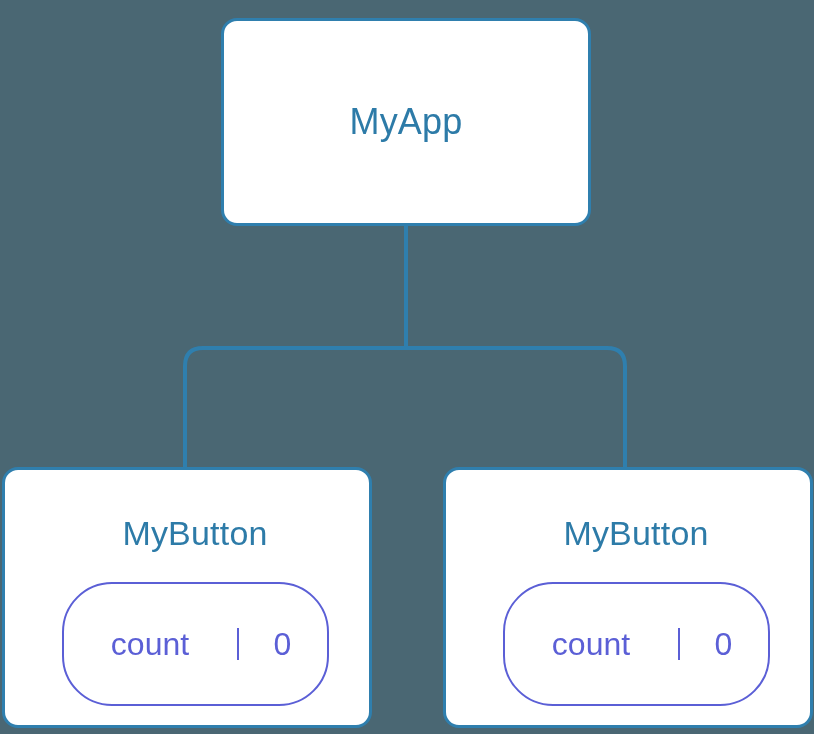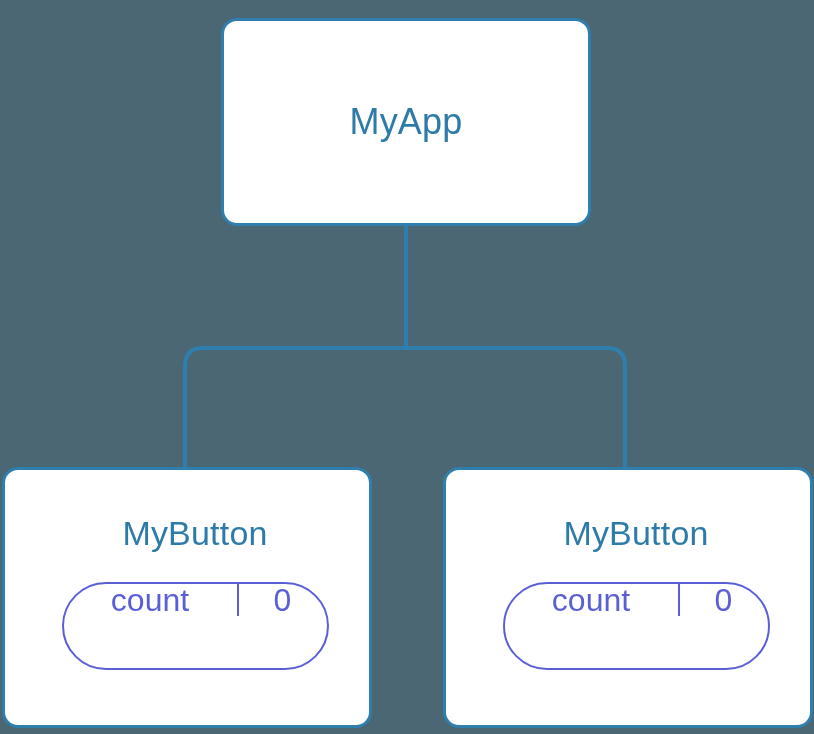--- a/index.html
+++ b/index.html
@@ -68,27 +68,27 @@
     white-space: nowrap;
   }
   .node-root .node-title {
     font-size: 36px;
   }
 
   
   .state-pill {
     position: relative;
     margin-top: 32px;
-    height: 88px;
+    height: 124px;
     width: 267px;
     border: 2px solid #5b5fd6;
     border-radius: 50px;
     box-sizing: border-box;
     display: flex;
-    align-items: flex-start;
+    align-items: center;
   }
   .pill-key,
   .pill-val {
     display: flex;
     align-items: center;
     justify-content: center;
     color: #5b5fd6;
     font-size: 32px;
     line-height: 1;
     white-space: nowrap;

